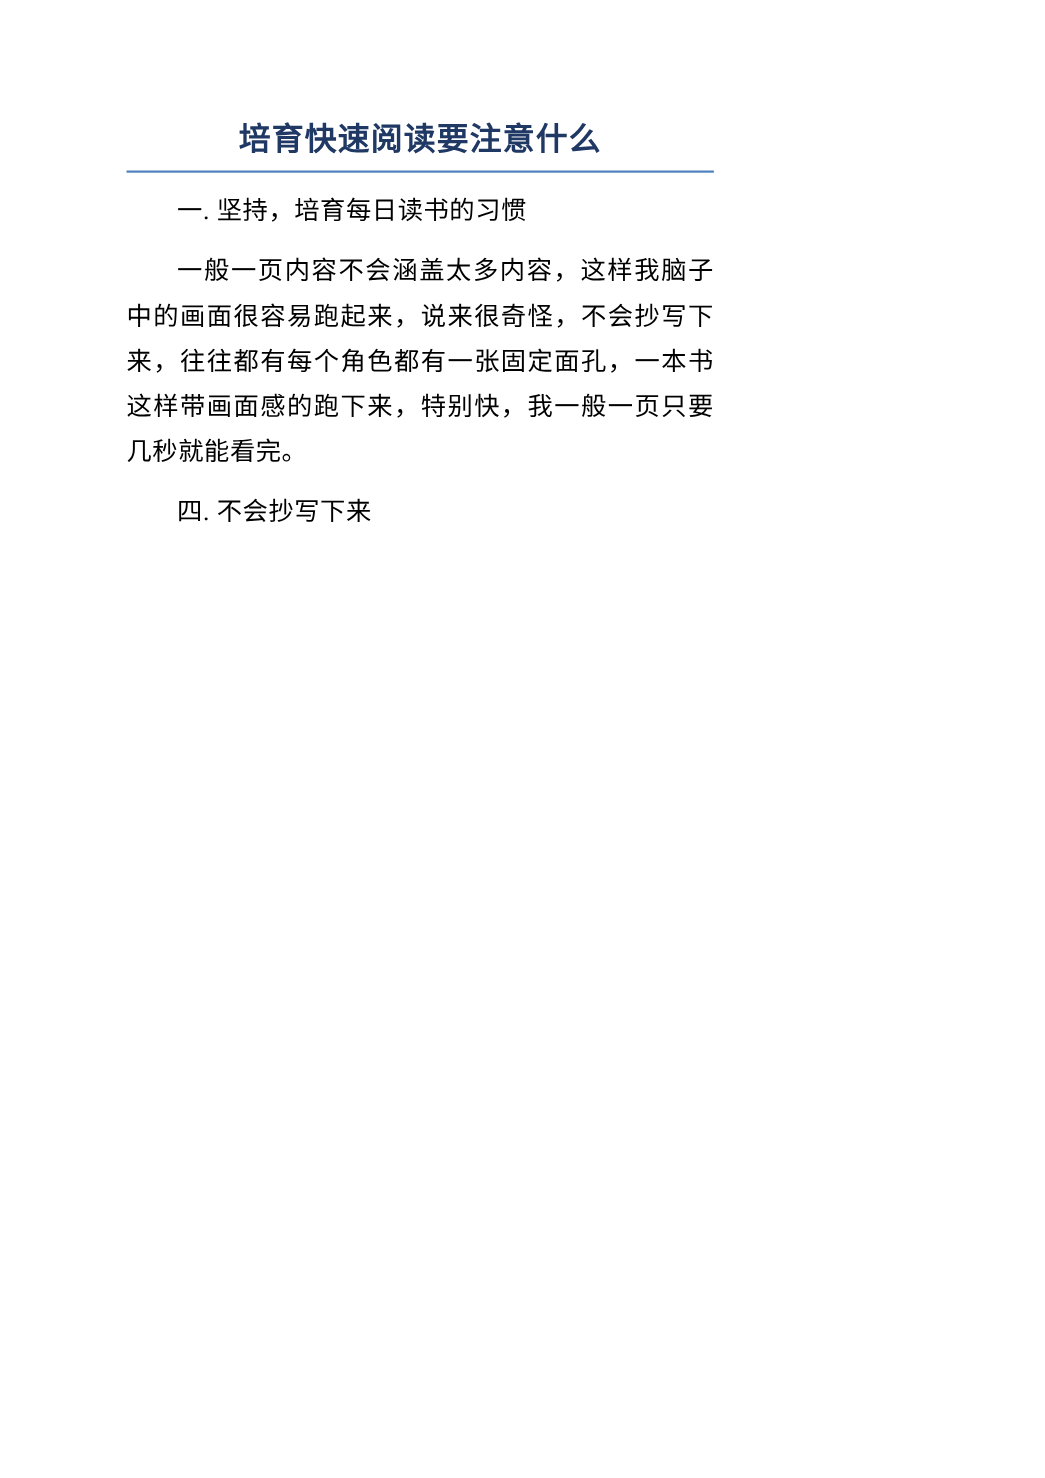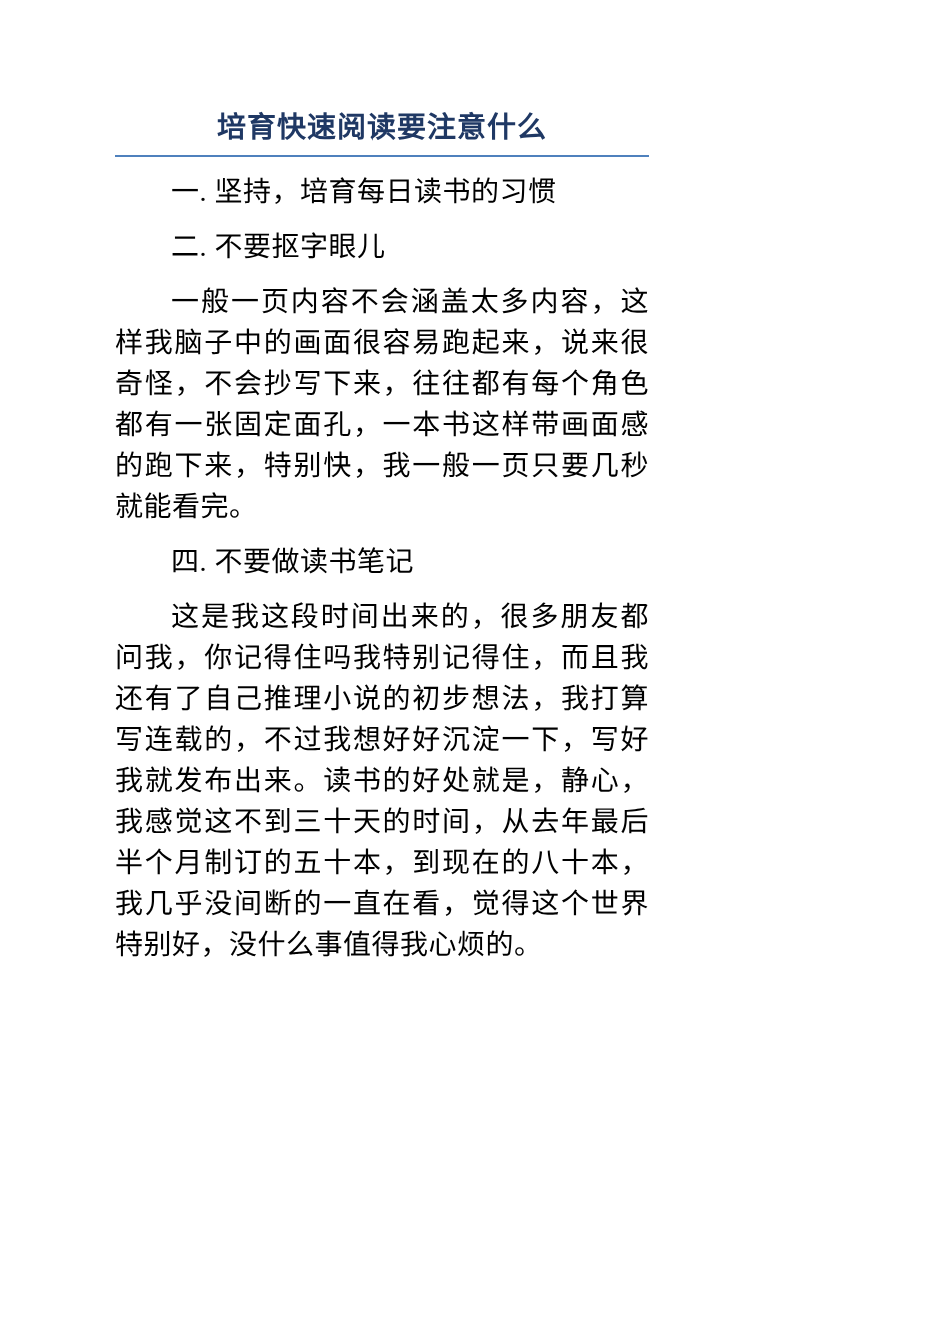--- a/index.html
+++ b/index.html
@@ -34,34 +34,32 @@
     color: var(--title-color);
     padding-bottom: 5px;
     border-bottom: 2px solid var(--rule-color);
     letter-spacing: 1px;
   }
   .content {
     margin-top: 1px;
   }
   .para {
     margin: 14px 0;
-    font-size: 28px;
+    font-size: 23px;
     line-height: 41px;
     color: var(--text-color);
     text-indent: 2em;
     text-align: justify;
     letter-spacing: 0.5px;
   }
 </style>
 </head>
 <body>
 
 <div class="page">
   <h1 class="doc-title">培育快速阅读要注意什么</h1>
 
   <div class="content">
     <p class="para">一. 坚持，培育每日读书的习惯</p>
-    <p class="para">二. 不要抠字眼儿</p>
     <p class="para">一般一页内容不会涵盖太多内容，这样我脑子中的画面很容易跑起来，说来很奇怪，不会抄写下来，往往都有每个角色都有一张固定面孔，一本书这样带画面感的跑下来，特别快，我一般一页只要几秒就能看完。</p>
-    <p class="para">四. 不要做读书笔记</p>
-    <p class="para">这是我这段时间出来的，很多朋友都问我，你记得住吗我特别记得住，而且我还有了自己推理小说的初步想法，我打算写连载的，不过我想好好沉淀一下，写好我就发布出来。读书的好处就是，静心，我感觉这不到三十天的时间，从去年最后半个月制订的五十本，到现在的八十本，我几乎没间断的一直在看，觉得这个世界特别好，没什么事值得我心烦的。</p>
+    <p class="para">四. 不会抄写下来</p>
   </div>
 </div>
 
 </body></html>

